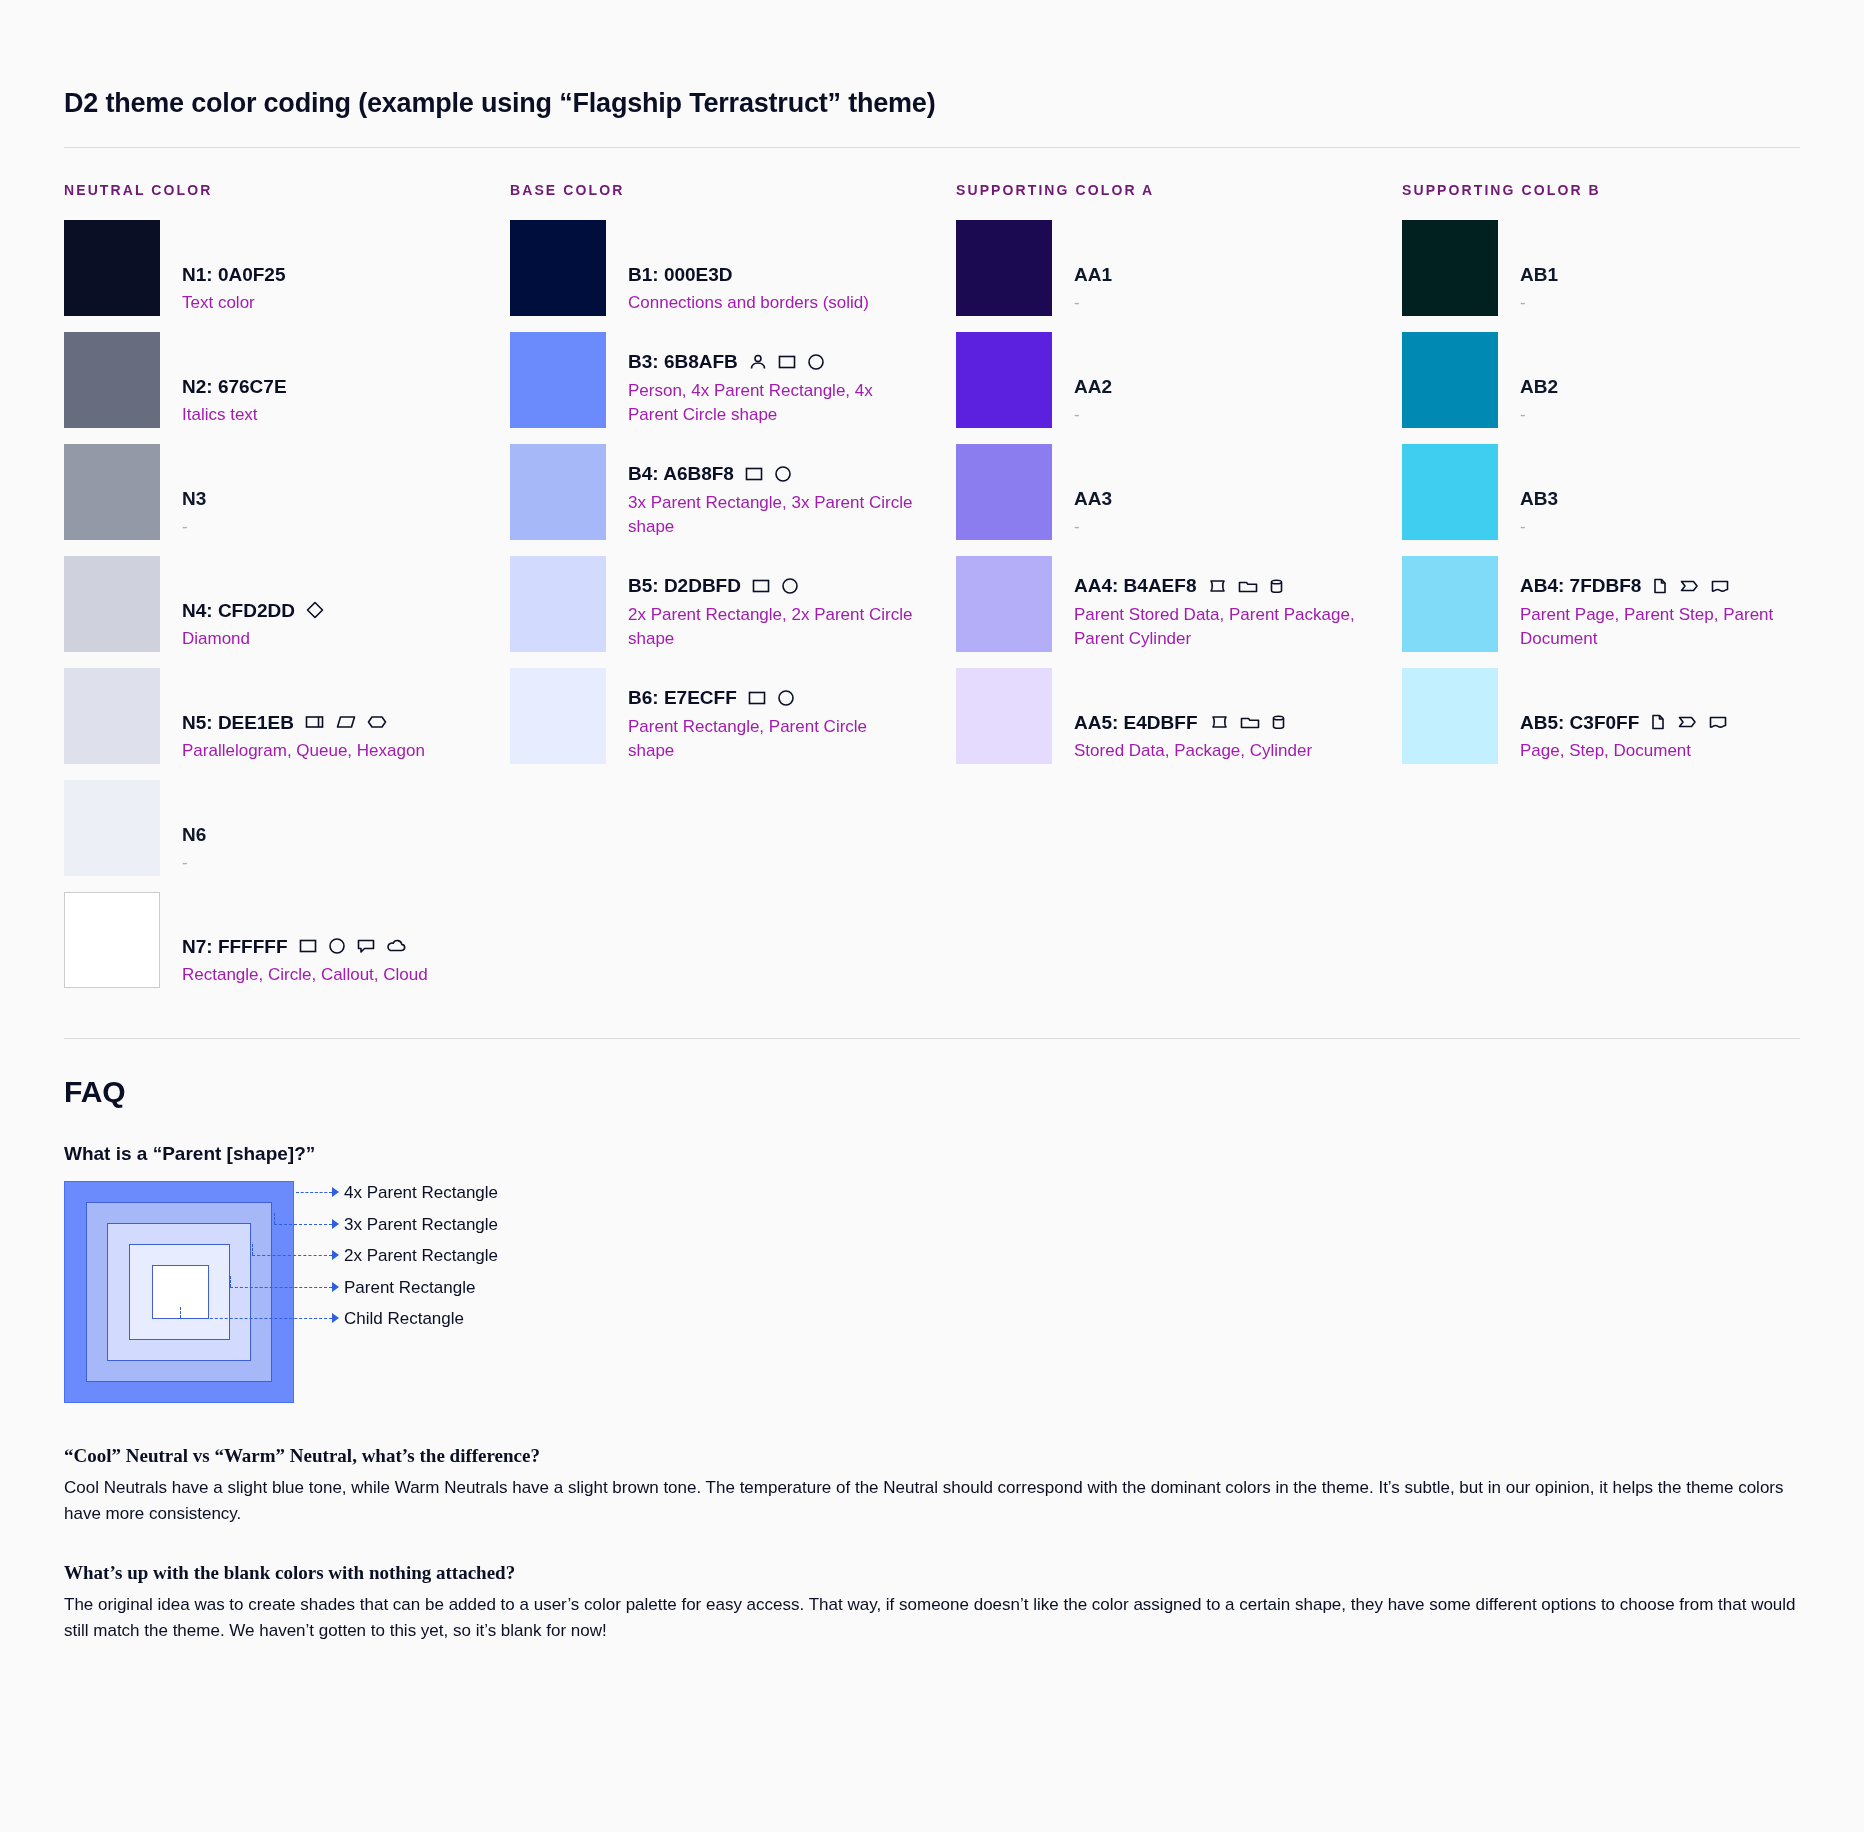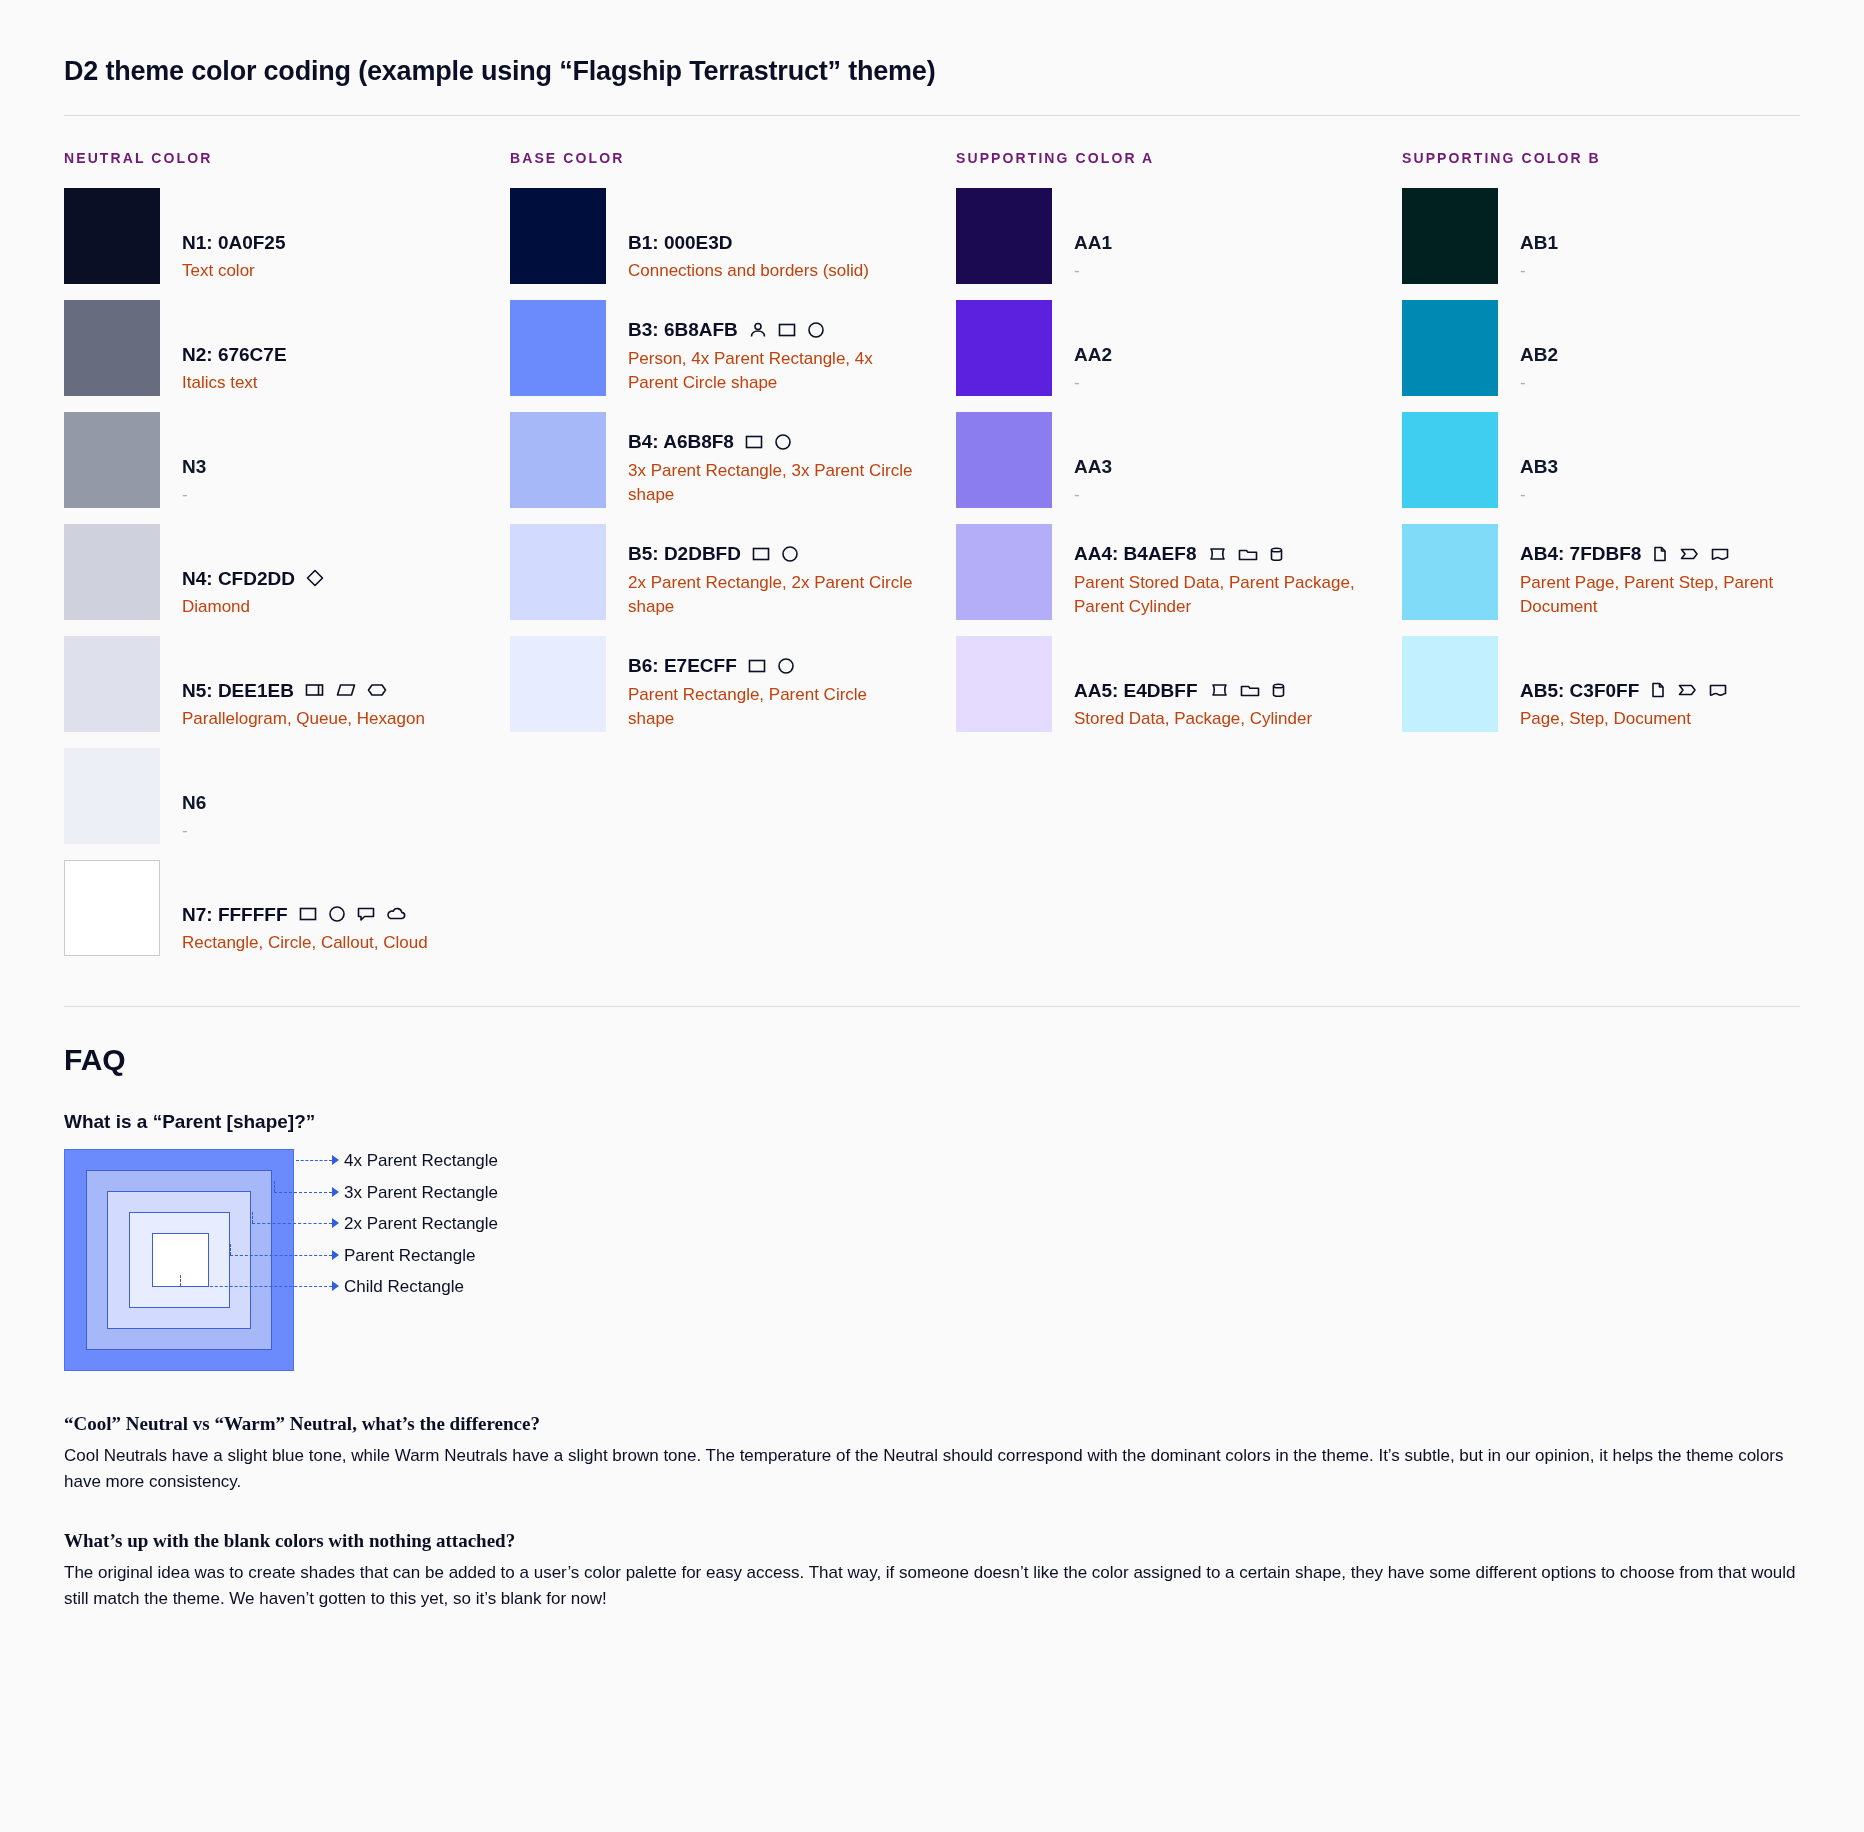--- a/index.html
+++ b/index.html
@@ -6,21 +6,21 @@
   html, body {
     margin: 0; padding: 0;
     background: #FAFAFA;
     font-family: "Liberation Sans", sans-serif;
     color: #0A0F25;
   }
   .page {
     width: 1864px;
     min-height: 1832px;
     background: #FAFAFA;
-    padding: 56px 64px 40px 64px;
+    padding: 88px 64px 40px 64px;
   }
   h1.title {
     font-size: 27px;
     font-weight: bold;
     margin: 0 0 28px 0;
     letter-spacing: -0.2px;
   }
   .rule {
     height: 1px;
     background: #DCDCDC;
@@ -67,21 +67,21 @@
     align-items: center;
     gap: 10px;
     flex-wrap: wrap;
   }
   .swatch-label.muted { color: #0f172a; font-weight: bold; }
   .swatch-desc {
     font-size: 17px;
     line-height: 1.45;
     margin-top: 5px;
     max-width: 290px;
-    color: #c2410c;
+    color: #a21caf;
   }
   .swatch-desc.dash { color: #A9AEBA; }
   .icons {
     display: inline-flex;
     align-items: center;
     gap: 9px;
   }
   .icons svg { display: block; }
 
   .section-rule {

